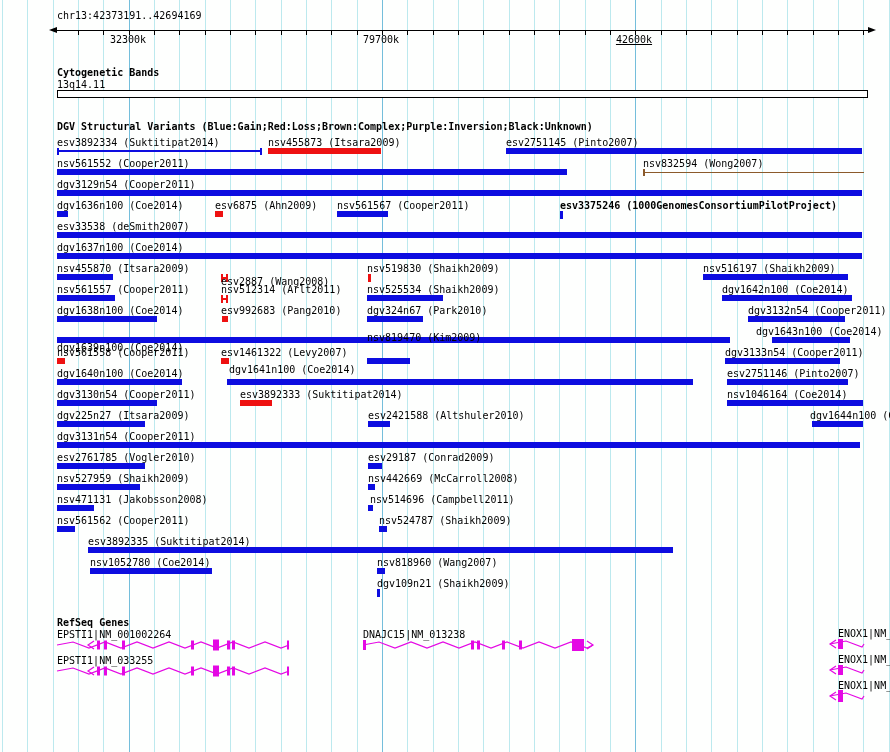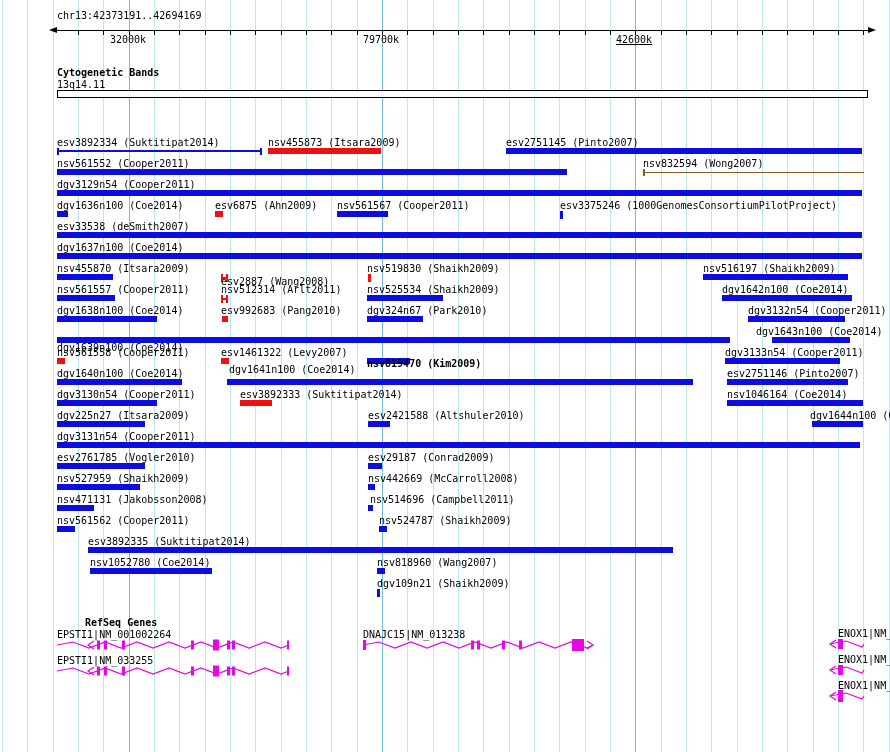--- a/index.html
+++ b/index.html
@@ -94,29 +94,30 @@
       <div class="ruler-tick" style="left: 635.3px; top: 30px;"></div>
       <div class="ruler-tick" style="left: 660.6px; top: 30px;"></div>
       <div class="ruler-tick" style="left: 685.9px; top: 30px;"></div>
       <div class="ruler-tick" style="left: 711.2px; top: 30px;"></div>
       <div class="ruler-tick" style="left: 736.6px; top: 30px;"></div>
       <div class="ruler-tick" style="left: 761.9px; top: 30px;"></div>
       <div class="ruler-tick" style="left: 787.2px; top: 30px;"></div>
       <div class="ruler-tick" style="left: 812.6px; top: 30px;"></div>
       <div class="ruler-tick" style="left: 837.9px; top: 30px;"></div>
       <div class="ruler-tick" style="left: 863.2px; top: 30px;"></div>
-      <div class="tick-label" style="left: 128px; top: 34px;">32000k</div>
+      <div class="tick-label" style="left: 128px; top: 34px;">32300k</div>
       <div class="tick-label" style="left: 381px; top: 34px;">79700k</div>
       <div class="tick-label" style="left: 634px; top: 34px; text-decoration: underline;">42600k</div>
     </div>
 
   <div class="lbl bold" id="cyto-title" style="left: 57px; top: 67px;">Cytogenetic Bands</div>
   <div class="lbl" id="band-label" style="left: 57px; top: 79px;">13q14.11</div>
   <div class="band-rect" id="band-rect" style="left: 57px; top: 90px; width: 809px; height: 6px;"></div>
 
+  <div class="lbl bold" id="dgv-title" style="left: 57px; top: 121px;">DGV Structural Variants (Blue:Gain;Red:Loss;Brown:Complex;Purple:Inversion;Black:Unknown)</div>
   <div id="dgv-rows">
       <div class="lbl" style="left: 57px; top: 137px;">esv3892334 (Suktitipat2014)</div>
       <div class="glyph" style="left: 57px; top: 148px; width: 205px; height: 7px;">
         <div style="position: absolute; left: 0px; top: 2px; width: 100%; height: 2px; background: rgb(13, 13, 224);"></div>
         <div style="position: absolute; left: 0px; top: 0px; width: 2px; height: 7px; background: rgb(13, 13, 224);"></div>
         <div style="position: absolute; right: 0px; top: 0px; width: 2px; height: 7px; background: rgb(13, 13, 224);"></div>
       </div>
       <div class="lbl" style="left: 268px; top: 137px;">nsv455873 (Itsara2009)</div>
       <div class="glyph" style="left: 268px; top: 148px; width: 113px; height: 6px; background: rgb(238, 17, 17);"></div>
       <div class="lbl" style="left: 506px; top: 137px;">esv2751145 (Pinto2007)</div>
@@ -129,21 +130,21 @@
         <div style="position: absolute; left: 0px; top: 0px; width: 2px; height: 7px; background: rgb(139, 90, 43);"></div>
       </div>
       <div class="lbl" style="left: 57px; top: 179px;">dgv3129n54 (Cooper2011)</div>
       <div class="glyph" style="left: 57px; top: 190px; width: 805px; height: 6px; background: rgb(13, 13, 224);"></div>
       <div class="lbl" style="left: 57px; top: 200px;">dgv1636n100 (Coe2014)</div>
       <div class="glyph" style="left: 57px; top: 211px; width: 11px; height: 6px; background: rgb(13, 13, 224);"></div>
       <div class="lbl" style="left: 215px; top: 200px;">esv6875 (Ahn2009)</div>
       <div class="glyph" style="left: 215px; top: 211px; width: 8px; height: 6px; background: rgb(238, 17, 17);"></div>
       <div class="lbl" style="left: 337px; top: 200px;">nsv561567 (Cooper2011)</div>
       <div class="glyph" style="left: 337px; top: 211px; width: 51px; height: 6px; background: rgb(13, 13, 224);"></div>
-      <div class="lbl" style="left: 560px; top: 200px;">esv3375246 (1000GenomesConsortiumPilotProject)</div>
+      <div class="lbl" style="left: 560px; top: 200px; font-weight: bold;">esv3375246 (1000GenomesConsortiumPilotProject)</div>
       <div class="glyph" style="left: 560px; top: 211px; width: 3px; height: 8px; background: rgb(13, 13, 224);"></div>
       <div class="lbl" style="left: 57px; top: 221px;">esv33538 (deSmith2007)</div>
       <div class="glyph" style="left: 57px; top: 232px; width: 805px; height: 6px; background: rgb(13, 13, 224);"></div>
       <div class="lbl" style="left: 57px; top: 242px;">dgv1637n100 (Coe2014)</div>
       <div class="glyph" style="left: 57px; top: 253px; width: 805px; height: 6px; background: rgb(13, 13, 224);"></div>
       <div class="lbl" style="left: 57px; top: 263px;">nsv455870 (Itsara2009)</div>
       <div class="glyph" style="left: 57px; top: 274px; width: 56px; height: 6px; background: rgb(13, 13, 224);"></div>
       <div class="lbl" style="left: 221px; top: 276px;">esv2887 (Wang2008)</div>
       <div class="glyph" style="left: 221px; top: 274px; width: 7px; height: 8px; border-left: 2px solid rgb(238, 17, 17); border-right: 2px solid rgb(238, 17, 17); box-sizing: border-box;">
         <div style="height: 2px; margin-top: 3px; background: rgb(238, 17, 17);"></div>
@@ -171,21 +172,21 @@
       <div class="lbl" style="left: 748px; top: 305px;">dgv3132n54 (Cooper2011)</div>
       <div class="glyph" style="left: 748px; top: 316px; width: 97px; height: 6px; background: rgb(13, 13, 224);"></div>
       <div class="lbl" style="left: 57px; top: 342px;">dgv1639n100 (Coe2014)</div>
       <div class="glyph" style="left: 57px; top: 337px; width: 673px; height: 6px; background: rgb(13, 13, 224);"></div>
       <div class="lbl" style="left: 756px; top: 326px;">dgv1643n100 (Coe2014)</div>
       <div class="glyph" style="left: 772px; top: 337px; width: 78px; height: 6px; background: rgb(13, 13, 224);"></div>
       <div class="lbl" style="left: 57px; top: 347px;">nsv561558 (Cooper2011)</div>
       <div class="glyph" style="left: 57px; top: 358px; width: 8px; height: 6px; background: rgb(238, 17, 17);"></div>
       <div class="lbl" style="left: 221px; top: 347px;">esv1461322 (Levy2007)</div>
       <div class="glyph" style="left: 221px; top: 358px; width: 8px; height: 6px; background: rgb(238, 17, 17);"></div>
-      <div class="lbl" style="left: 367px; top: 358px; font-weight: bold;">nsv819470 (Kim2009)</div>
+      <div class="lbl" style="left: 367px; top: 332px;">nsv819470 (Kim2009)</div>
       <div class="glyph" style="left: 367px; top: 358px; width: 43px; height: 6px; background: rgb(13, 13, 224);"></div>
       <div class="lbl" style="left: 725px; top: 347px;">dgv3133n54 (Cooper2011)</div>
       <div class="glyph" style="left: 725px; top: 358px; width: 115px; height: 6px; background: rgb(13, 13, 224);"></div>
       <div class="lbl" style="left: 57px; top: 368px;">dgv1640n100 (Coe2014)</div>
       <div class="glyph" style="left: 57px; top: 379px; width: 125px; height: 6px; background: rgb(13, 13, 224);"></div>
       <div class="lbl" style="left: 229px; top: 364px;">dgv1641n100 (Coe2014)</div>
       <div class="glyph" style="left: 227px; top: 379px; width: 466px; height: 6px; background: rgb(13, 13, 224);"></div>
       <div class="lbl" style="left: 727px; top: 368px;">esv2751146 (Pinto2007)</div>
       <div class="glyph" style="left: 727px; top: 379px; width: 121px; height: 6px; background: rgb(13, 13, 224);"></div>
       <div class="lbl" style="left: 57px; top: 389px;">dgv3130n54 (Cooper2011)</div>
@@ -221,21 +222,21 @@
       <div class="lbl" style="left: 88px; top: 536px;">esv3892335 (Suktitipat2014)</div>
       <div class="glyph" style="left: 88px; top: 547px; width: 585px; height: 6px; background: rgb(13, 13, 224);"></div>
       <div class="lbl" style="left: 90px; top: 557px;">nsv1052780 (Coe2014)</div>
       <div class="glyph" style="left: 90px; top: 568px; width: 122px; height: 6px; background: rgb(13, 13, 224);"></div>
       <div class="lbl" style="left: 377px; top: 557px;">nsv818960 (Wang2007)</div>
       <div class="glyph" style="left: 377px; top: 568px; width: 8px; height: 6px; background: rgb(13, 13, 224);"></div>
       <div class="lbl" style="left: 377px; top: 578px;">dgv109n21 (Shaikh2009)</div>
       <div class="glyph" style="left: 377px; top: 589px; width: 3px; height: 8px; background: rgb(13, 13, 224);"></div>
     </div>
 
-  <div class="lbl bold" id="refseq-title" style="left: 57px; top: 617px; margin-left: 28px;">RefSeq Genes</div>
+  <div class="lbl bold" id="refseq-title" style="left: 57px; top: 617px;">RefSeq Genes</div>
   <div id="gene-labels">
       <div class="lbl" style="left: 57px; top: 629px;">EPSTI1|NM_001002264</div>
       <div class="lbl" style="left: 363px; top: 629px;">DNAJC15|NM_013238</div>
       <div class="lbl" style="left: 57px; top: 655px;">EPSTI1|NM_033255</div>
       <div class="lbl" style="left: 838px; top: 628px;">ENOX1|NM_</div>
       <div class="lbl" style="left: 838px; top: 654px;">ENOX1|NM_</div>
       <div class="lbl" style="left: 838px; top: 680px;">ENOX1|NM_</div>
     </div>
   <svg class="genes" id="gene-svg" width="890" height="752">
       <g>

